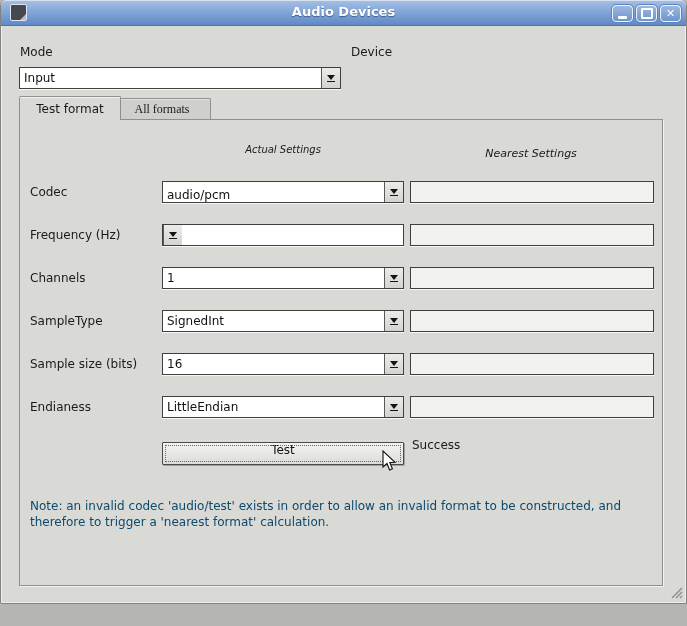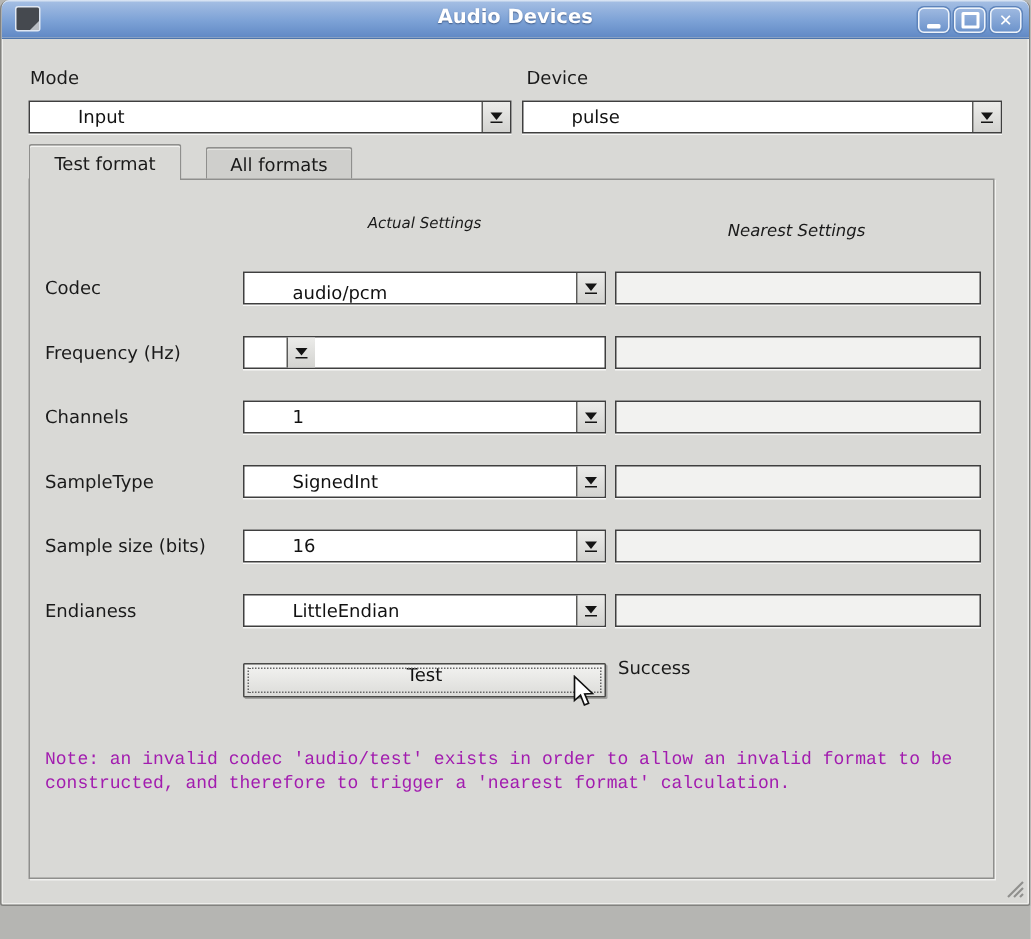--- a/index.html
+++ b/index.html
@@ -37,21 +37,21 @@
     display:flex;align-items:center;justify-content:center;cursor:pointer;
   }
   .glyph-min{width:9px;height:3px;background:#fff;margin-top:7px;border-radius:1px;}
   .glyph-max{width:8px;height:7px;border:2px solid #fff;border-radius:1px;}
   .glyph-close{color:#fff;font-size:11px;font-weight:bold;line-height:1;}
   
   .label{position:absolute;font-size:12px;color:#1a1a1a;white-space:nowrap;}
   .combo{
     position:absolute;height:22px;box-sizing:border-box;background:#ffffff;
     border:1px solid #3f3f3f;box-shadow:0 1px 0 rgba(255,255,255,.8);
-    display:flex;align-items:center;cursor:pointer;padding-left:28px;
+    display:flex;align-items:center;cursor:pointer;
   }
   .combo .val{flex:1;font-size:12px;color:#111;padding:0 4px;overflow:hidden;white-space:nowrap;}
   .combo .arrow-btn{
     width:18px;align-self:stretch;background:linear-gradient(#ececea,#d3d3d0);
     border-left:1px solid #5a5a58;display:flex;flex-direction:column;
     align-items:center;justify-content:center;gap:1px;
   }
   .tri{width:0;height:0;border-left:4px solid transparent;border-right:4px solid transparent;border-top:5px solid #141414;}
   .bar{width:8px;height:1px;background:#141414;}
   .ro-field{
@@ -85,21 +85,21 @@
     background:linear-gradient(#f3f3f1,#dcdcd9);
     border:1px solid #4a4a48;border-radius:1px;
     box-shadow:1px 1px 0 #a2a2a0;
     display:flex;justify-content:center;cursor:pointer;
   }
   .btn .focus-rect{
     position:absolute;left:2px;right:2px;top:2px;bottom:2px;
     border:1px dotted #666;pointer-events:none;
   }
   .status{position:absolute;font-size:12px;color:#1a1a1a;}
-  .note{position:absolute;font-size:12px;color:#a21caf;line-height:1.35;font-family:Liberation Mono, monospace;}
+  .note{position:absolute;font-size:12px;color:#0c4a6e;line-height:1.35;}
   .grip{position:absolute;right:3px;bottom:4px;width:14px;height:14px;cursor:nwse-resize;}
   .cursor{position:absolute;z-index:10;pointer-events:none;}
 </style>
 </head>
 <body>
 
 <div class="window">
 
   <div class="titlebar">
     <div class="app-icon"></div>
@@ -118,32 +118,25 @@
   <div class="label" style="left:19px;top:45px;">Mode</div>
   <div class="label" style="left:350px;top:45px;">Device</div>
 
   <div class="combo" style="left:18px;top:67px;width:322px;">
     <span class="val">Input</span>
     <span class="arrow-btn">
         <span class="tri"></span>
         <span class="bar"></span>
       </span>
   </div>
-  <div class="combo" style="left:347px;top:67px;width:320px;">
-    <span class="val">pulse</span>
-    <span class="arrow-btn">
-        <span class="tri"></span>
-        <span class="bar"></span>
-      </span>
-  </div>
 
   <div class="tab active" style="left:18px;top:96px;width:102px;height:24px;">
     <span>Test format</span>
   </div>
-  <div class="tab inactive" style="left:136px;top:98px;width:98px;height:22px;">
+  <div class="tab inactive" style="left:112px;top:98px;width:98px;height:22px;font-family:Liberation Serif, serif;">
     <span>All formats</span>
   </div>
 
   <div class="pane">
 
     <div class="col-header" style="left:142px;top:24px;width:242px;font-size:10px;">Actual Settings</div>
     <div class="col-header" style="left:388px;top:27px;width:246px;font-size:11px;">Nearest Settings</div>
 
     <div class="label" style="left:10px;top:65px;">Codec</div>
     <div class="combo" style="left:142px;top:61px;width:242px;align-items:flex-end;">

